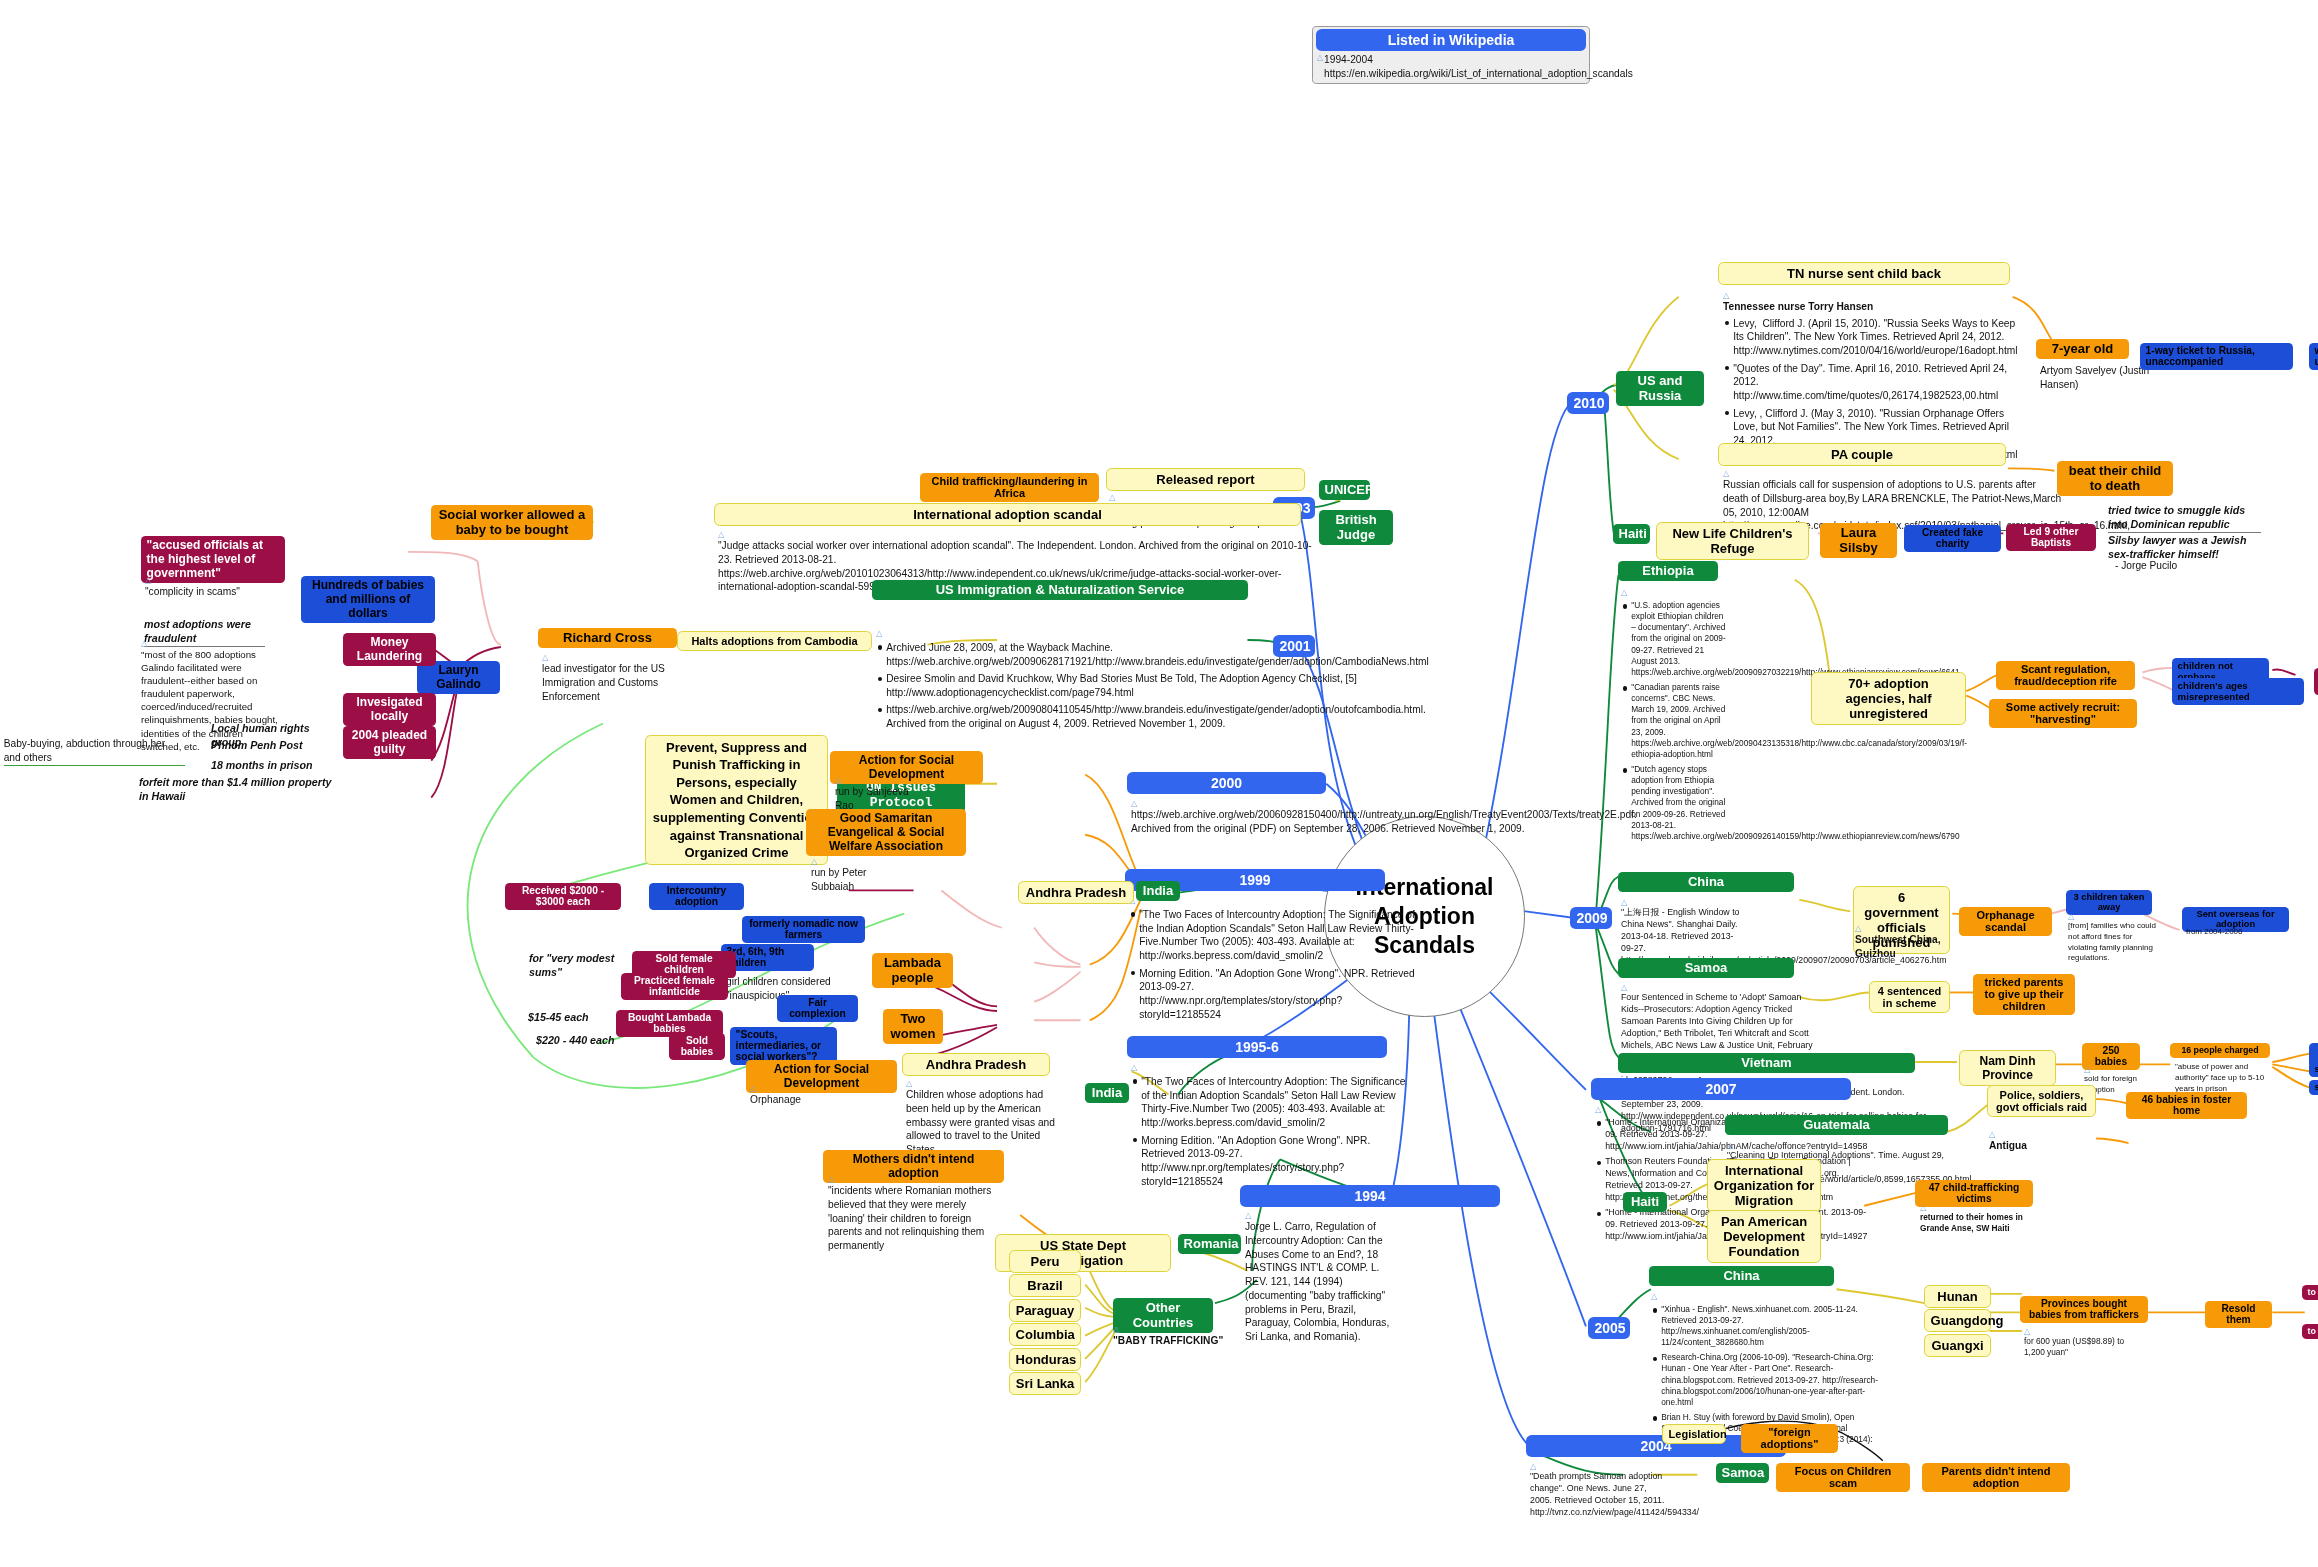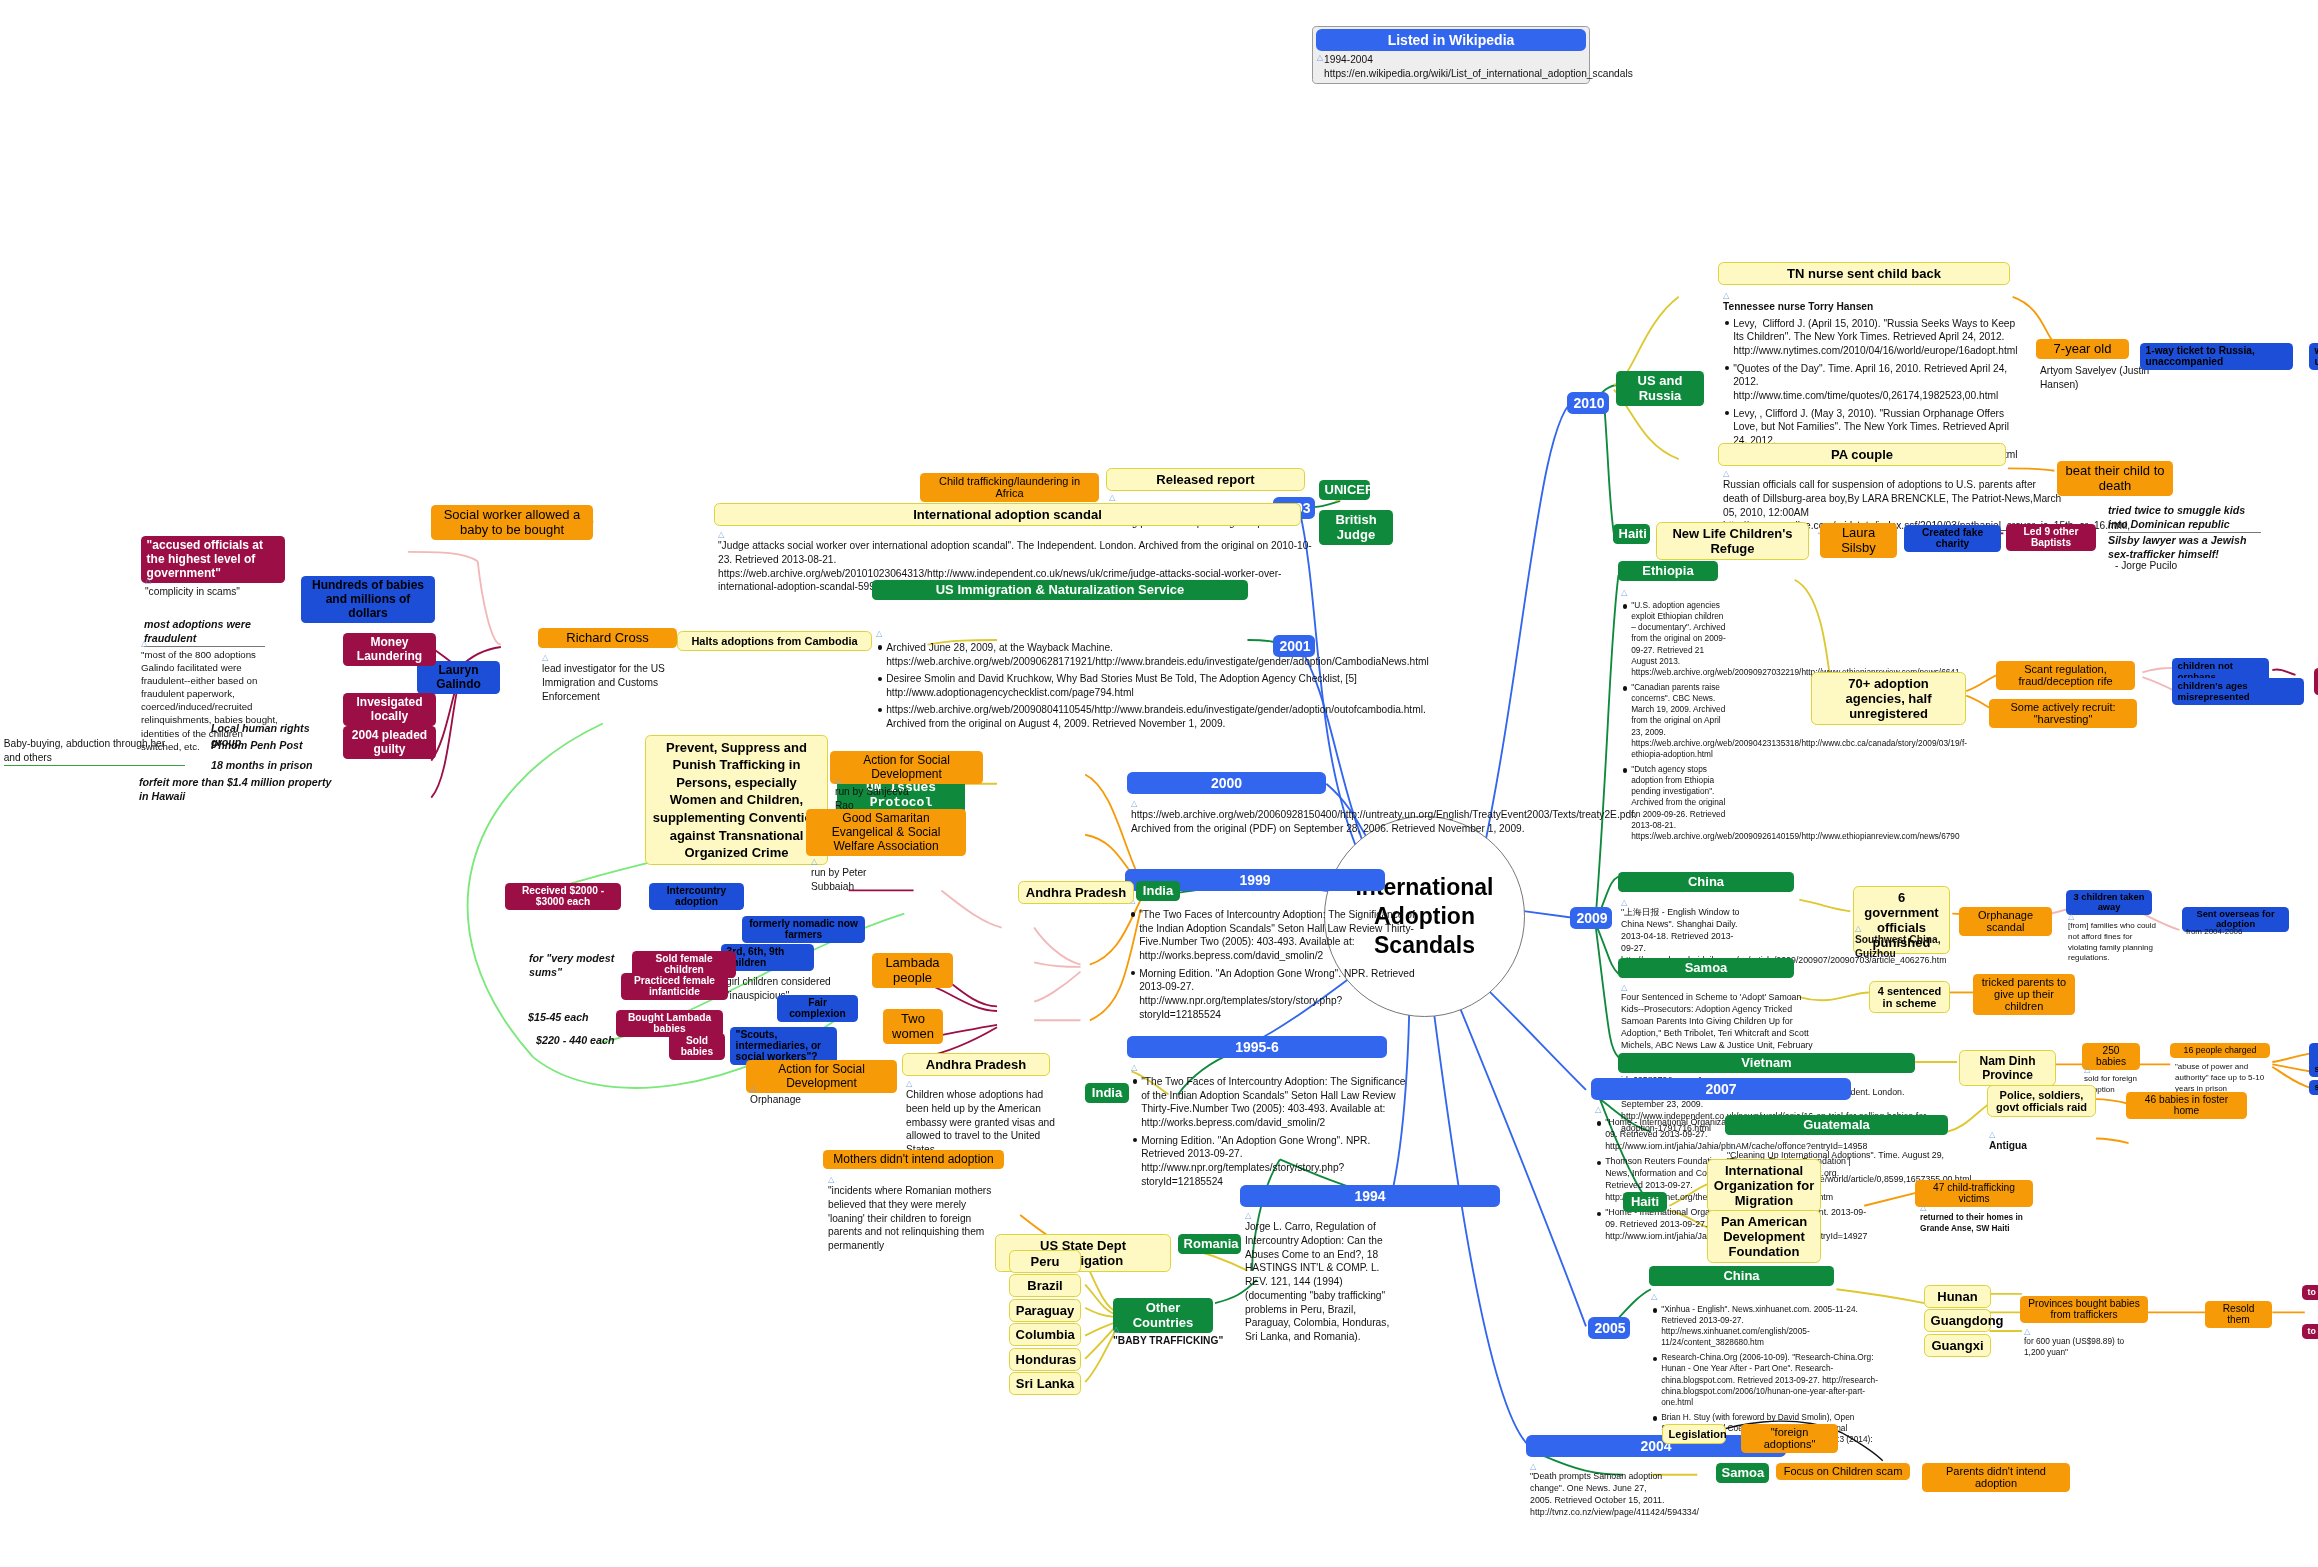--- a/index.html
+++ b/index.html
@@ -9,21 +9,21 @@
 
   .node{position:absolute;box-sizing:border-box;}
 
   
   .k-blue{background:#3366ee;color:#ffffff;border-radius:5.6px;font-weight:bold;text-align:center;
           padding:2.8px 6.5px;font-size:14px;}
   .k-green{background:#0f8a3c;color:#ffffff;border-radius:4.6px;font-weight:bold;text-align:center;
            padding:2.3px 5.6px;font-size:13px;}
   .k-yellow{background:#fef9c3;color:#000;border:0.9px solid #ddd33a;border-radius:5.6px;font-weight:bold;
             text-align:center;padding:2.8px 5.6px;font-size:13px;}
-  .k-orange{background:#f79a08;color:#000;border-radius:4.6px;font-weight:normal;text-align:center;
+  .k-orange{background:#f79a08;color:#000;border-radius:4.6px;font-weight:bold;text-align:center;
             padding:2.3px 5.6px;font-size:13px;}
   .k-pink{background:#1d4ed8;color:#000;border-radius:4.6px;font-weight:bold;text-align:left;
           padding:2.3px 5.6px;font-size:12px;}
   .k-maroon{background:#9c0f46;color:#ffffff;border-radius:4.6px;font-weight:bold;text-align:left;
             padding:2.3px 5.6px;font-size:12px;}
   .k-note{color:#111;font-size:10.2px;line-height:1.35;text-align:left;}
   .k-note-b{color:#111;font-size:10.2px;line-height:1.35;text-align:left;font-weight:bold;}
   .k-note-i{color:#111;font-size:10.7px;line-height:1.35;text-align:left;font-weight:bold;font-style:italic;}
 
   .callout{background:#eeeeee;border:1.4px solid #9a9a9a;border-radius:4.6px;padding:2.8px;}

